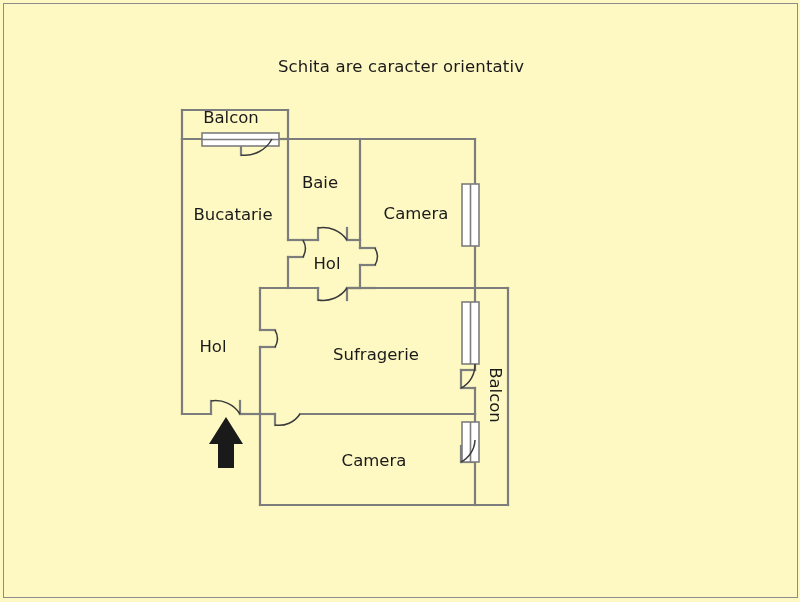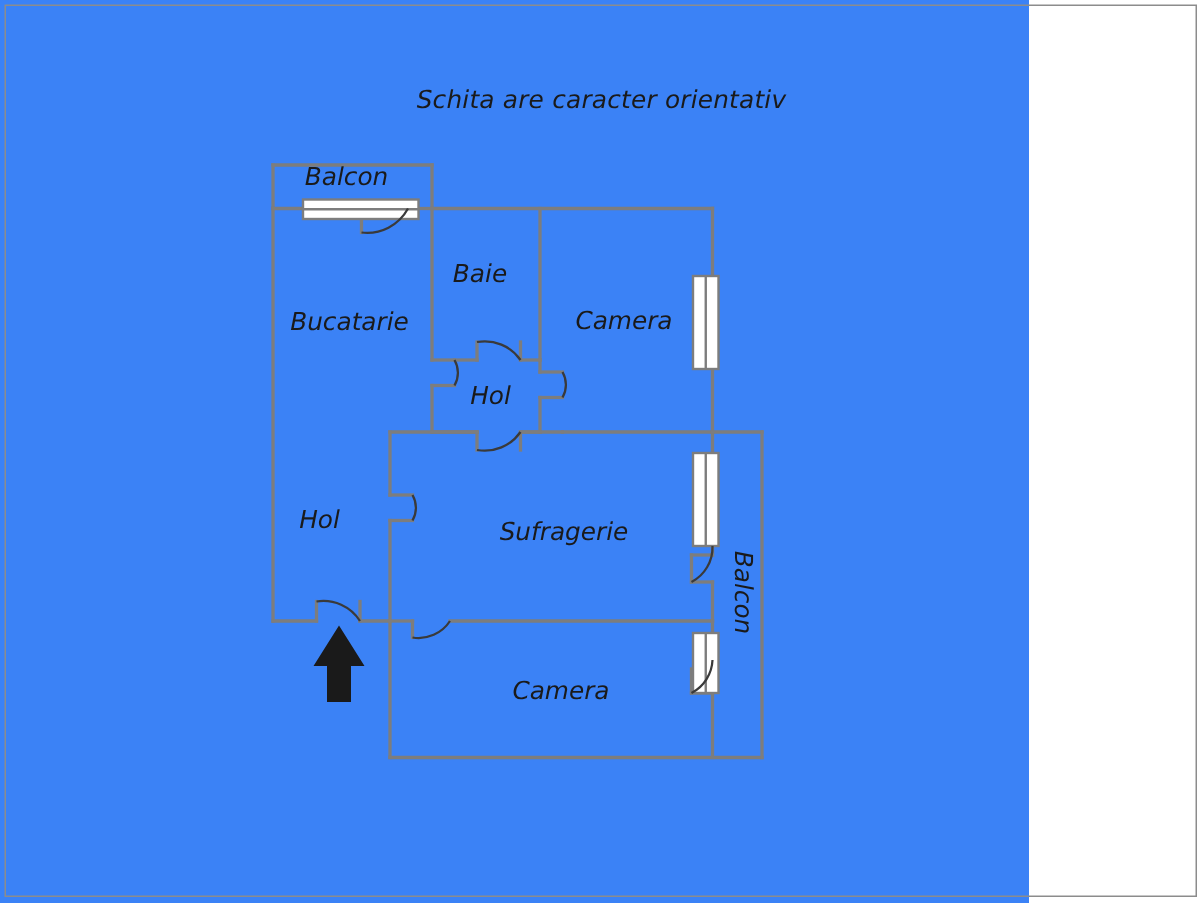--- a/index.html
+++ b/index.html
@@ -9,25 +9,24 @@
     background: #ffffff;
   }
   body {
     width: 802px;
     height: 602px;
     font-family: "DejaVu Sans", "Liberation Sans", sans-serif;
     overflow: hidden;
   }
   #page {
     position: relative;
-    width: 686px;
+    width: 800px;
     height: 602px;
-    background: #3b82f6;
+    background: #fef9c3;
     box-sizing: border-box;
-    font-style: italic;
   }
   #outer-frame {
     position: absolute;
     left: 3px;
     top: 3px;
     width: 795px;
     height: 595px;
     border: 1px solid #8c8c8c;
     box-sizing: border-box;
     pointer-events: none;

